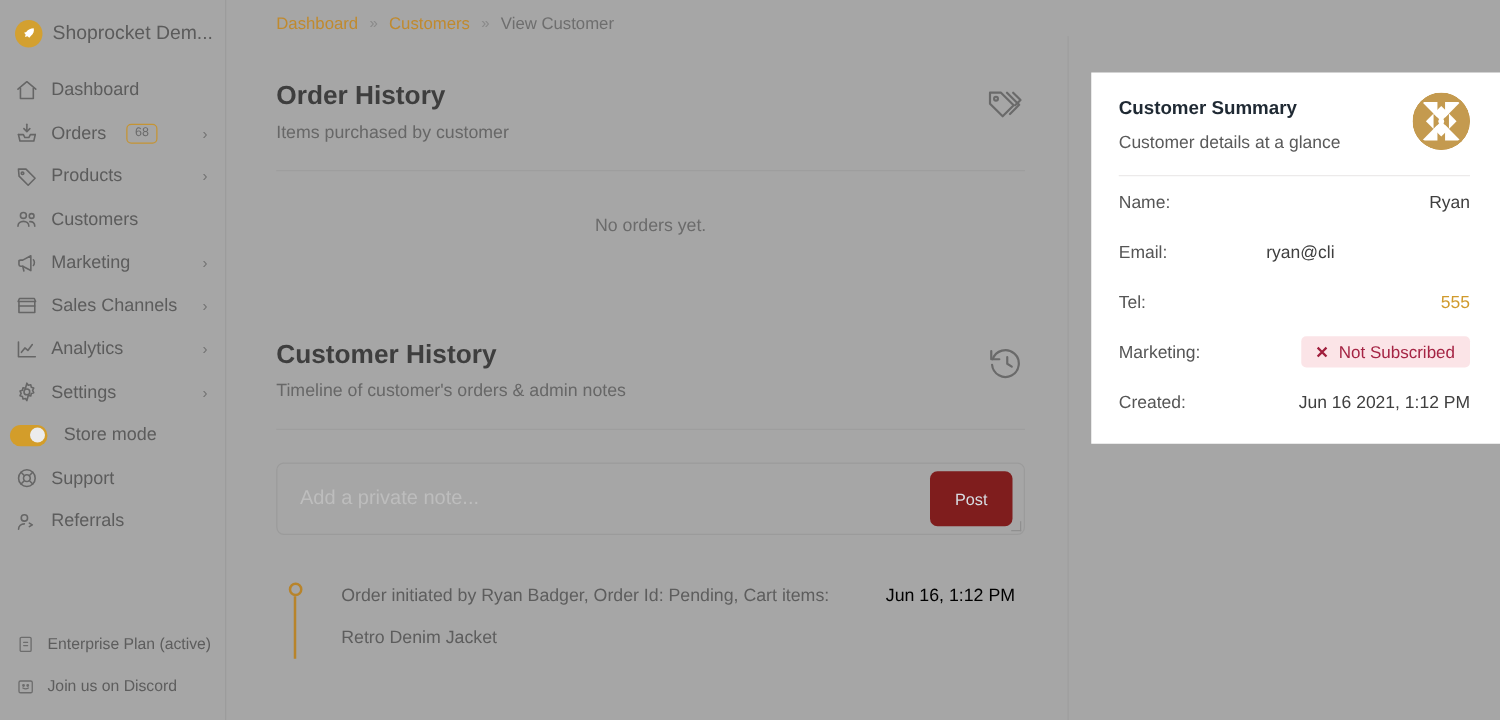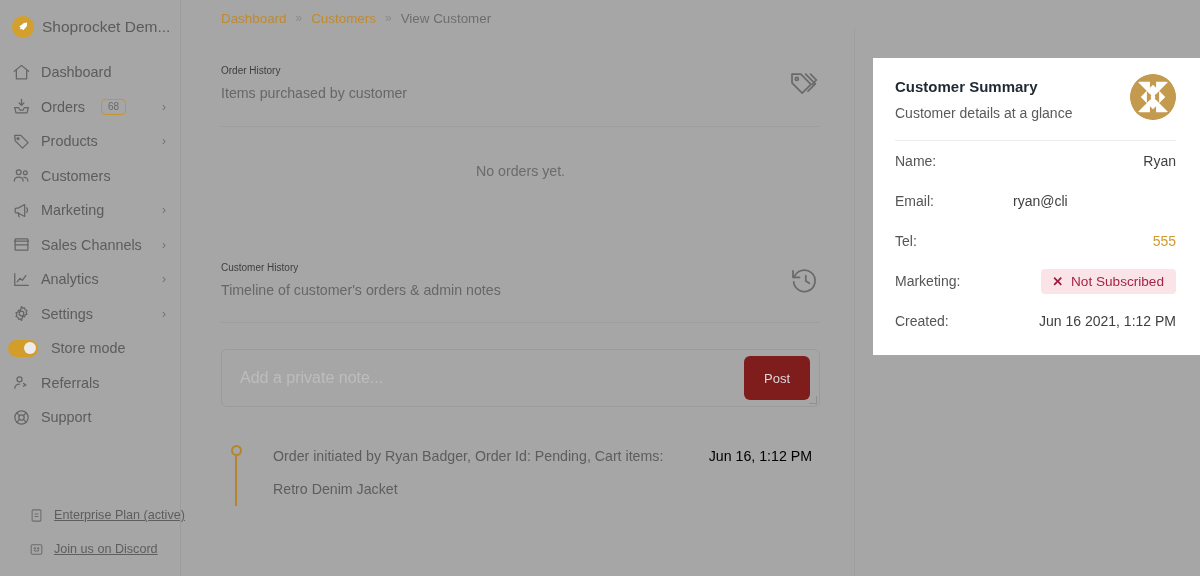--- a/index.html
+++ b/index.html
@@ -112,24 +112,23 @@
     position: absolute;
     top: 2.5px;
     right: 2.5px;
     width: 12px;
     height: 12px;
     border-radius: 50%;
     background: #ececec;
   }
   .sidebar-footer {
     position: absolute;
-    left: 16px;
+    left: 0;
     bottom: 10px;
     width: 100%;
-    text-decoration: underline;
   }
   .foot-item {
     display: flex;
     align-items: center;
     gap: 10px;
     height: 34px;
     padding-left: 12px;
   }
   .foot-icon {
     width: 16px;
@@ -180,22 +179,22 @@
   .panel {
     padding: 0 34px 0 40px;
   }
   .panel-head {
     display: flex;
     align-items: flex-start;
     justify-content: space-between;
     padding-top: 36px;
   }
   .panel-title {
-    font-size: 10px;
-    font-weight: normal;
+    font-size: 21px;
+    font-weight: bold;
     color: #3e3e3e;
     margin: 0 0 9px 0;
   }
   .panel-sub {
     font-size: 14.2px;
     color: #676767;
     margin: 0;
   }
   .panel-icon {
     color: #6a6a6a;
@@ -493,37 +492,37 @@
       </div>
 
       <div class="nav-item">
         <span class="toggle"></span>
         <span class="nav-label">Store mode</span>
       </div>
 
       <div class="nav-item">
         <span class="nav-icon">
           <svg width="19" height="19" viewBox="0 0 24 24" fill="none" stroke="currentColor" stroke-width="1.6" stroke-linecap="round" stroke-linejoin="round">
+              <circle cx="12" cy="12" r="8.4"></circle>
+              <circle cx="12" cy="12" r="3.4"></circle>
+              <path d="M6.1 6.1 9.6 9.6M17.9 6.1 14.4 9.6M6.1 17.9l3.5-3.5M17.9 17.9l-3.5-3.5"></path>
+            </svg>
+        </span>
+        <span class="nav-label">Support</span>
+      </div>
+
+      <div class="nav-item">
+        <span class="nav-icon">
+          <svg width="19" height="19" viewBox="0 0 24 24" fill="none" stroke="currentColor" stroke-width="1.6" stroke-linecap="round" stroke-linejoin="round">
               <circle cx="9.5" cy="8" r="3.2"></circle>
               <path d="M3.6 19.4c0-3.2 2.6-5.4 5.9-5.4"></path>
               <path d="M14.5 13.2l3 1.8-3 1.8"></path>
             </svg>
         </span>
         <span class="nav-label">Referrals</span>
-      </div>
-
-      <div class="nav-item">
-        <span class="nav-icon">
-          <svg width="19" height="19" viewBox="0 0 24 24" fill="none" stroke="currentColor" stroke-width="1.6" stroke-linecap="round" stroke-linejoin="round">
-              <circle cx="12" cy="12" r="8.4"></circle>
-              <circle cx="12" cy="12" r="3.4"></circle>
-              <path d="M6.1 6.1 9.6 9.6M17.9 6.1 14.4 9.6M6.1 17.9l3.5-3.5M17.9 17.9l-3.5-3.5"></path>
-            </svg>
-        </span>
-        <span class="nav-label">Support</span>
       </div>
 
     </div>
 
     <div class="sidebar-footer">
       <div class="foot-item">
         <span class="foot-icon">
           <svg width="15" height="15" viewBox="0 0 24 24" fill="none" stroke="currentColor" stroke-width="1.7" stroke-linecap="round" stroke-linejoin="round">
               <rect x="5" y="3" width="14" height="18" rx="1.6"></rect>
               <path d="M9.5 9.5h5M9.5 13.5h5"></path>

